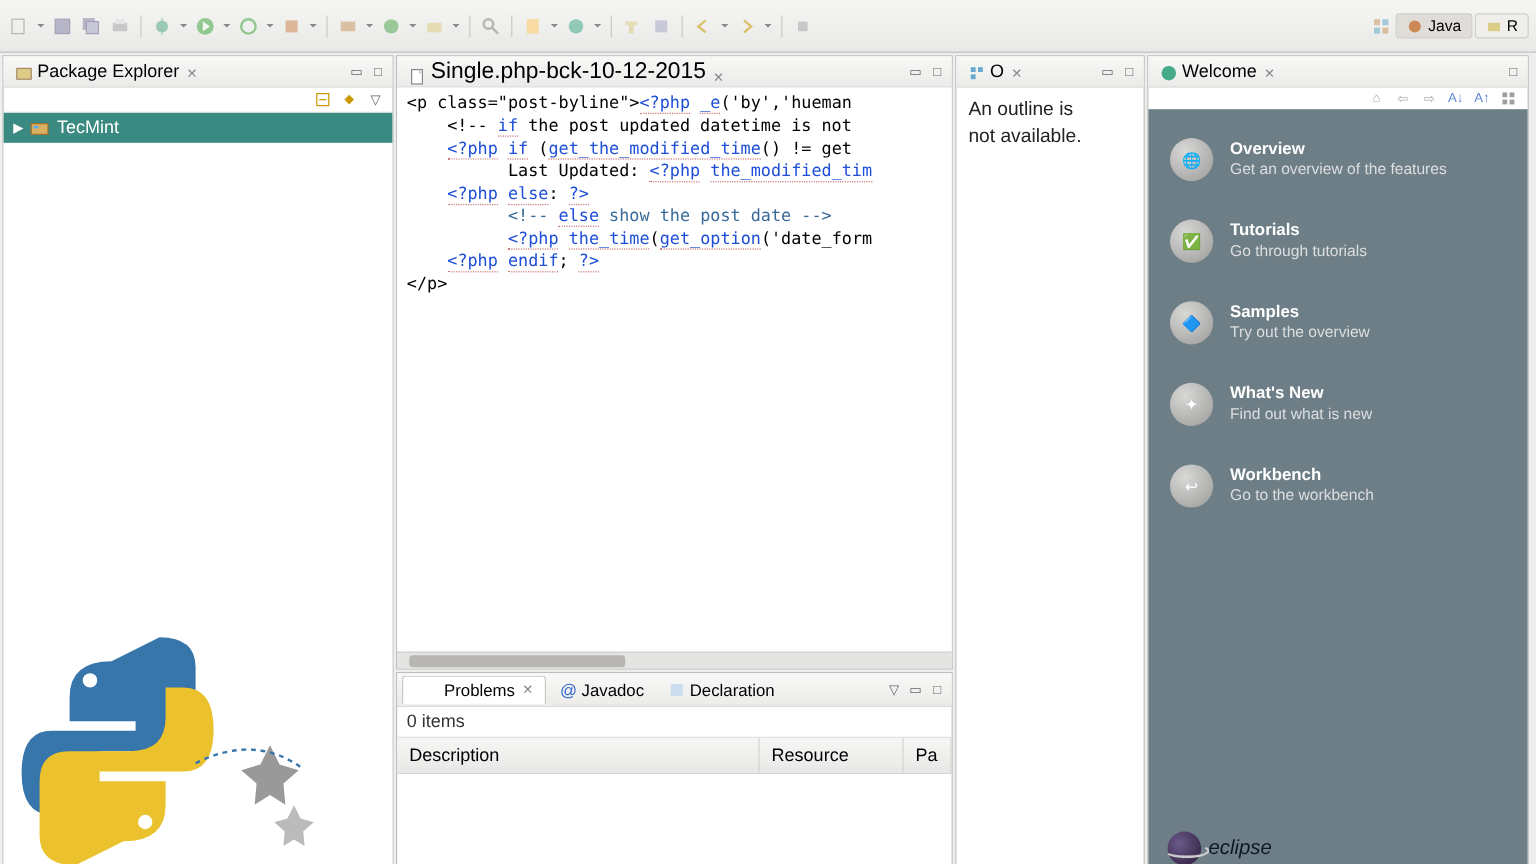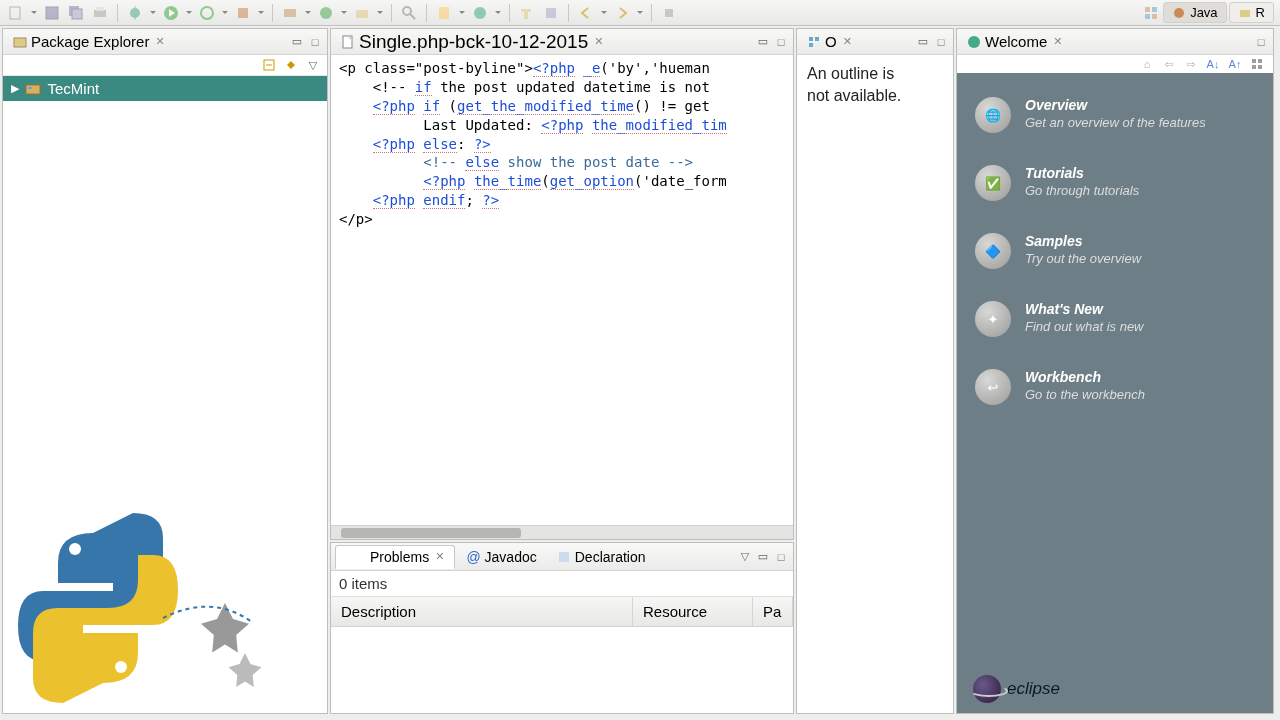--- a/index.html
+++ b/index.html
@@ -1,32 +1,32 @@
 <!DOCTYPE html>
 <html><head>
 <meta charset="utf-8">
 <style>
 * { box-sizing: border-box; margin: 0; padding: 0; }
 body { font-family: "Segoe UI", Tahoma, sans-serif; font-size: 13px; background: #eeeeec; width: 1280px; height: 720px; overflow: hidden; }
 
-.toolbar-top { height: 26px; background: linear-gradient(#f6f6f4, #e8e8e6); border-bottom: 1px solid #c0c0be; display: flex; align-items: center; padding: 0 6px; gap: 4px; }
+.toolbar-top { height: 44px; background: linear-gradient(#f6f6f4, #e8e8e6); border-bottom: 1px solid #c0c0be; display: flex; align-items: center; padding: 0 6px; gap: 4px; }
 .tb-icon { width: 20px; height: 20px; display: inline-flex; align-items: center; justify-content: center; opacity: 0.55; cursor: pointer; }
 .tb-sep { width: 1px; height: 18px; background: #c8c8c6; margin: 0 3px; }
 .tb-dd { width: 8px; height: 20px; display: inline-flex; align-items: center; justify-content: center; cursor: pointer; }
 .tb-dd::after { content: ""; border: 3px solid transparent; border-top-color: #888; margin-top: 3px; }
 
 .persp-switch { margin-left: auto; display: flex; gap: 2px; align-items: center; }
 .persp-btn { display: flex; align-items: center; gap: 4px; padding: 2px 8px; background: #efeeea; border: 1px solid #d0d0ce; border-radius: 3px; cursor: pointer; font-size: 13px; }
 .persp-btn.sel { background: #e0ddd8; }
 
 .workspace { display: flex; height: 690px; padding: 2px; gap: 2px; }
 
 .view { background: #fff; border: 1px solid #bebebe; display: flex; flex-direction: column; }
 .view-head { display: flex; align-items: center; height: 26px; background: linear-gradient(#f8f8f6, #ebebe9); border-bottom: 1px solid #d4d4d2; padding: 0 4px; gap: 4px; font-size: 14px; }
-.view-head-tab { display: flex; align-items: center; gap: 4px; padding: 2px 6px; }
+.view-head-tab { display: flex; align-items: flex-end; gap: 4px; padding: 2px 6px; }
 .view-head-close { font-size: 11px; color: #888; cursor: pointer; padding: 0 2px; }
 .view-head-controls { margin-left: auto; display: flex; gap: 2px; }
 .ctrl-icon { width: 16px; height: 16px; display: flex; align-items: center; justify-content: center; cursor: pointer; color: #666; font-size: 11px; }
 
 .pkg-col { width: 326px; display: flex; flex-direction: column; gap: 2px; }
 .pkg-explorer { flex: 1; }
 .pkg-toolbar { display: flex; justify-content: flex-end; padding: 2px 6px; gap: 6px; border-bottom: 1px solid #e8e8e6; }
 .pkg-body { flex: 1; position: relative; background: #fff; }
 .tree-item { display: flex; align-items: center; gap: 6px; padding: 4px 8px; background: #3a8a82; color: #fff; font-size: 15px; cursor: pointer; }
 .tree-arrow { color: #fff; font-size: 11px; }
@@ -53,21 +53,21 @@
 
 .outline-col { width: 158px; }
 .outline-body { flex: 1; padding: 8px 10px; font-size: 16px; color: #222; line-height: 1.4; }
 
 .welcome-col { width: 318px; }
 .welcome-body { flex: 1; background: #6d7e86; color: #fff; overflow: auto; padding: 8px 0 90px 0; position: relative; }
 .welcome-toolbar { display: flex; justify-content: flex-end; gap: 6px; padding: 2px 8px; }
 .wt-icon { width: 16px; height: 14px; opacity: 0.8; color: #999; display: flex; align-items: center; justify-content: center; font-size: 11px; }
 .witem { display: flex; gap: 14px; padding: 16px 18px; cursor: pointer; }
 .wicon { width: 36px; height: 36px; border-radius: 50%; background: radial-gradient(circle at 35% 30%, #d8d8d6, #9a9a98); flex-shrink: 0; display: flex; align-items: center; justify-content: center; }
-.wtext { flex: 1; font-style: italic; }
+.wtext { flex: 1; }
 .wtitle { font-weight: 700; font-size: 14px; margin-bottom: 2px; }
 .wdesc { font-size: 13px; color: #dcdedf; line-height: 1.3; }
 .eclipse-logo { position: absolute; bottom: 10px; left: 16px; display: flex; align-items: center; gap: 6px; color: #0f172a; font-size: 17px; font-style: italic; }
 .eclipse-ball { width: 28px; height: 28px; border-radius: 50%; background: radial-gradient(circle at 35% 35%, #6a5a8a, #2a1a3a); position: relative; }
 .eclipse-ball::after { content: ""; position: absolute; top: 10px; left: -3px; width: 34px; height: 8px; border: 2px solid #ccc; border-radius: 50%; border-top-color: transparent; border-left-color: transparent; }
 
 svg { display: block; }
 </style>
 </head>
 <body>

